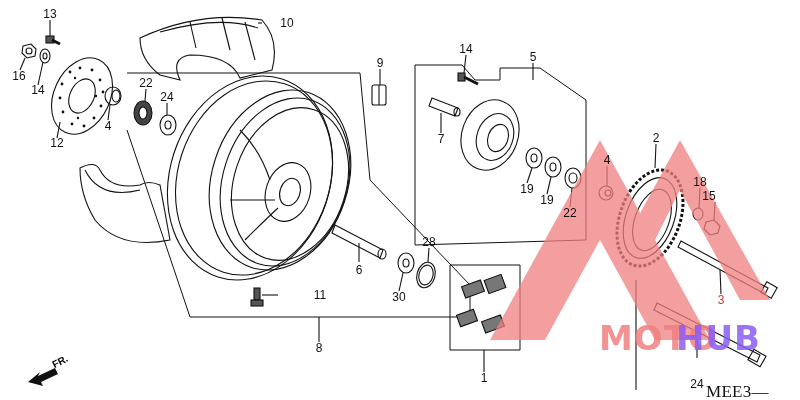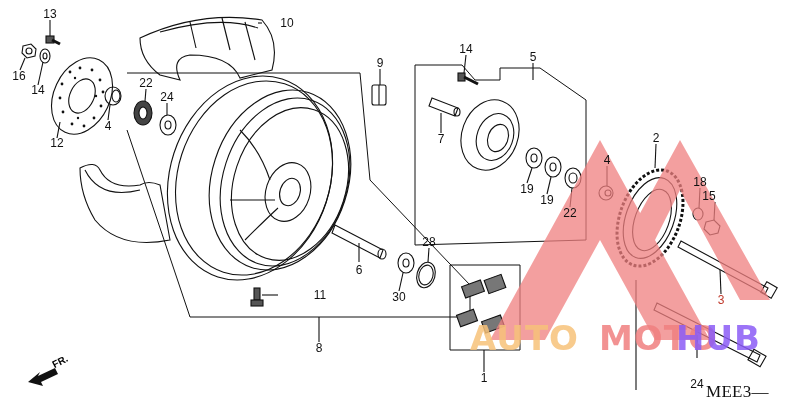--- a/index.html
+++ b/index.html
@@ -222,21 +222,20 @@
     <g>
       <polygon points="28,382 40,372 38,376 55,368 58,374 41,382 43,386" fill="#111"></polygon>
     </g>
 
     <g opacity="0.75">
       <polygon points="600,140 490,340 545,340 600,240 655,340 710,340" fill="#f08080"></polygon>
       <polygon points="680,140 620,250 650,250 680,190 740,300 770,300" fill="#f08080"></polygon>
     </g>
   </svg>
 
-  <div class="wm-text" style="left:470px;top:318px;color:#f7c27a;opacity:0.85;">AUTO</div>
   <div class="wm-text" style="left:599px;top:318px;color:#f08080;opacity:0.85;">MOTO</div>
   <div class="wm-text" style="left:676px;top:318px;color:#8b5cf6;opacity:0.85;">HUB</div>
 
   <div class="callout" style="left:484px;top:378px;">1</div>
   <div class="callout" style="left:656px;top:138px;">2</div>
   <div class="callout" style="left:721px;top:300px;color:#c0392b;">3</div>
   <div class="callout" style="left:108px;top:126px;">4</div>
   <div class="callout" style="left:607px;top:160px;">4</div>
   <div class="callout" style="left:533px;top:57px;">5</div>
   <div class="callout" style="left:359px;top:270px;">6</div>

